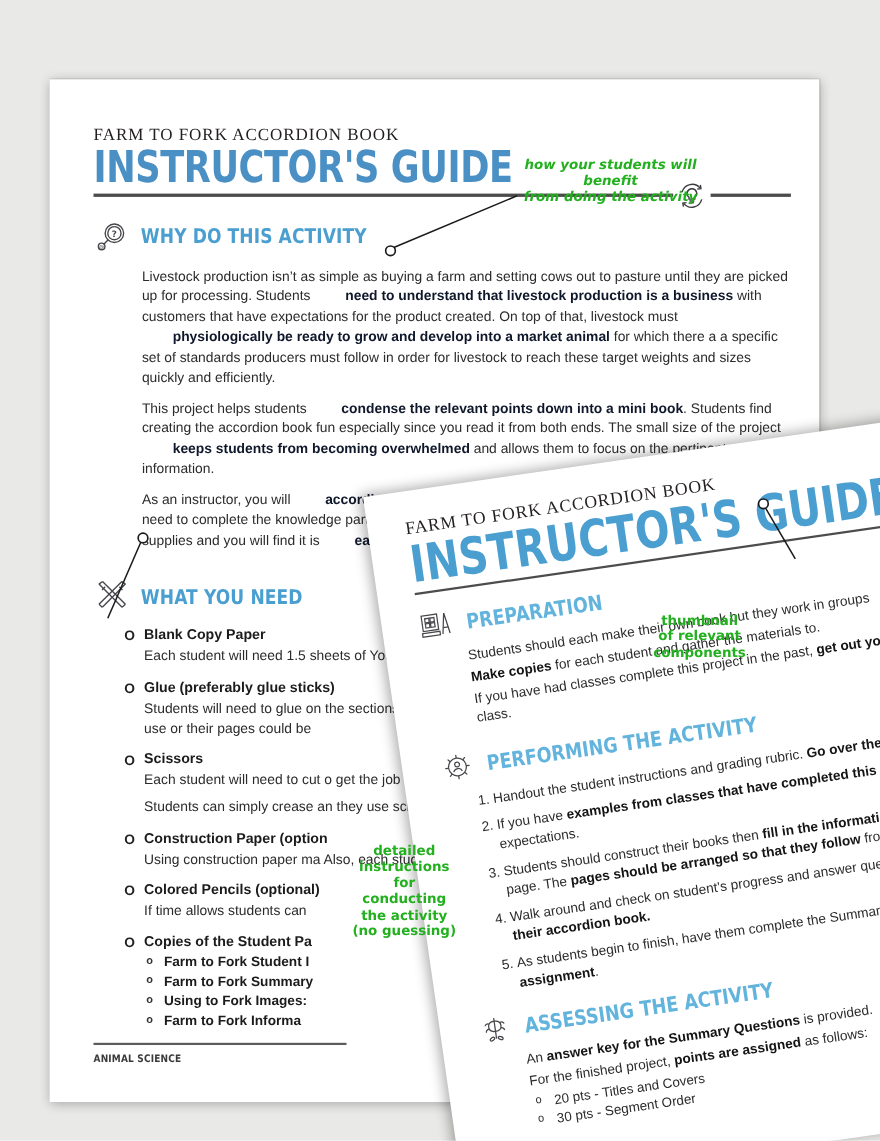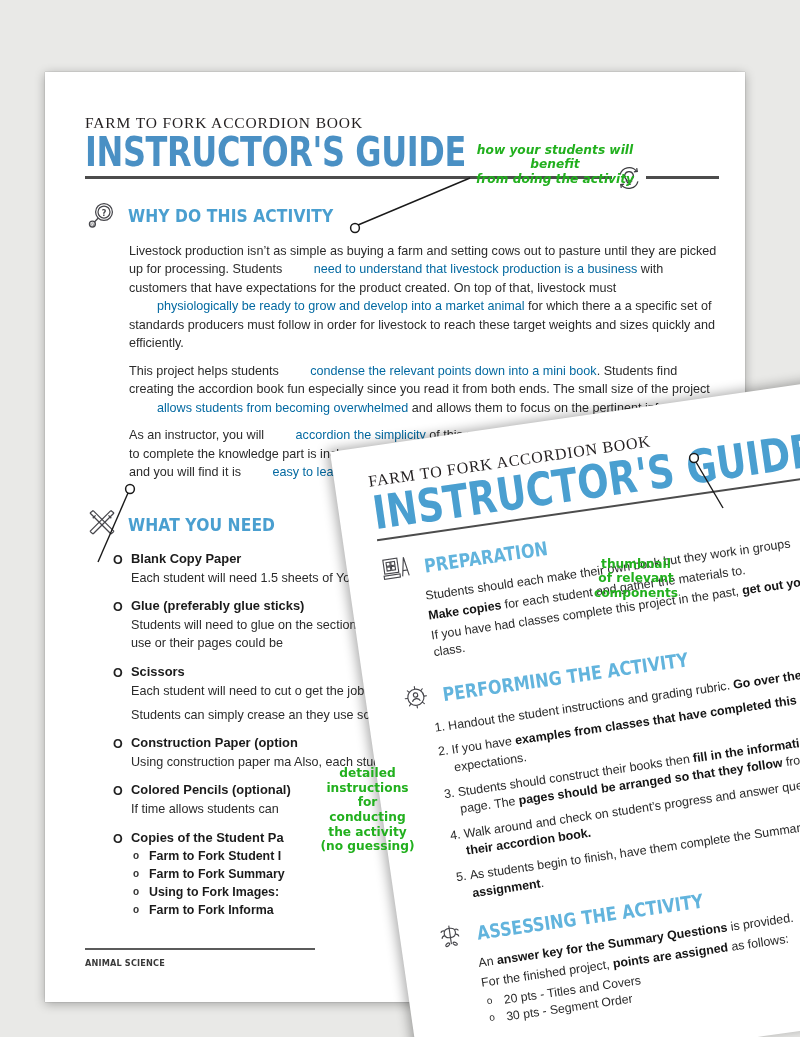--- a/index.html
+++ b/index.html
@@ -48,21 +48,21 @@
     transform:scaleX(.84);transform-origin:left center;
     margin:0;white-space:nowrap;
   }
   .sec-row{display:flex;align-items:center;gap:9px;margin-top:20px;}
   .sec-ico{width:34px;height:34px;flex:none;}
 
   p.body{
     font-size:12.6px;line-height:1.47;color:#2b2b2b;margin:9px 0 0 0;
     font-family:"Liberation Sans",sans-serif;
   }
-  p.body b{font-weight:normal;color:#0369a1;padding-left:28px;}
+  p.body b{font-weight:bold;color:#0f172a;padding-left:28px;}
 
   
   .need{margin-top:8px;}
   .need-item{position:relative;padding-left:46px;margin-top:11px;}
   .need-item:first-child{margin-top:9px;}
   .need-item .bullet{
     position:absolute;left:28px;top:2px;font-size:12.5px;font-weight:bold;color:#222;
   }
   .need-h{font-size:12.9px;font-weight:bold;color:#1b1b1b;}
   .need-d{font-size:12.6px;line-height:1.45;color:#2b2b2b;margin-top:3px;}
@@ -205,21 +205,21 @@
             <circle cx="7.4" cy="25" r="3"></circle>
             <text x="19" y="16.6" font-family="DejaVu Sans" font-size="8" fill="#46464b" stroke="none" text-anchor="middle" font-weight="bold">?</text>
             <text x="7.4" y="27.3" font-family="DejaVu Sans" font-size="5" fill="#46464b" stroke="none" text-anchor="middle">@</text>
           </svg>
         </span>
         <h2 class="sec">WHY DO THIS ACTIVITY</h2>
       </div>
 
       <div style="padding-left:44px;">
         <p class="body">Livestock production isn’t as simple as buying a farm and setting cows out to pasture until they are picked up for processing. Students <b>need to understand that livestock production is a business</b> with customers that have expectations for the product created. On top of that, livestock must <b>physiologically be ready to grow and develop into a market animal</b> for which there a a specific set of standards producers must follow in order for livestock to reach these target weights and sizes quickly and efficiently.</p>
-        <p class="body">This project helps students <b>condense the relevant points down into a mini book</b>. Students find creating the accordion book fun especially since you read it from both ends. The small size of the project <b>allows students from becoming overwhelmed</b> and allows them to focus on the pertinent information.</p>
+        <p class="body">This project helps students <b>condense the relevant points down into a mini book</b>. Students find creating the accordion book fun especially since you read it from both ends. The small size of the project <b>keeps students from becoming overwhelmed</b> and allows them to focus on the pertinent information.</p>
         <p class="body">As an instructor, you will <b>accordion the simplicity</b> of this project. Best of all, everything students need to complete the knowledge part is included - information pages and pictures. It requires very few supplies and you will find it is <b>easy to leave with a substitute</b>.</p>
       </div>
 
       <div class="sec-row" style="margin-top:26px;">
         <span class="sec-ico">
           <svg width="34" height="34" viewBox="0 0 34 34" fill="none" stroke="#46464b" stroke-width="1.25">
             <path d="M5 5 L26 26"></path>
               <path d="M8.2 2.6 L29 23.4"></path>
             <path d="M5 5 L8.2 2.6"></path>
               <path d="M26 26 L29 23.4"></path>

